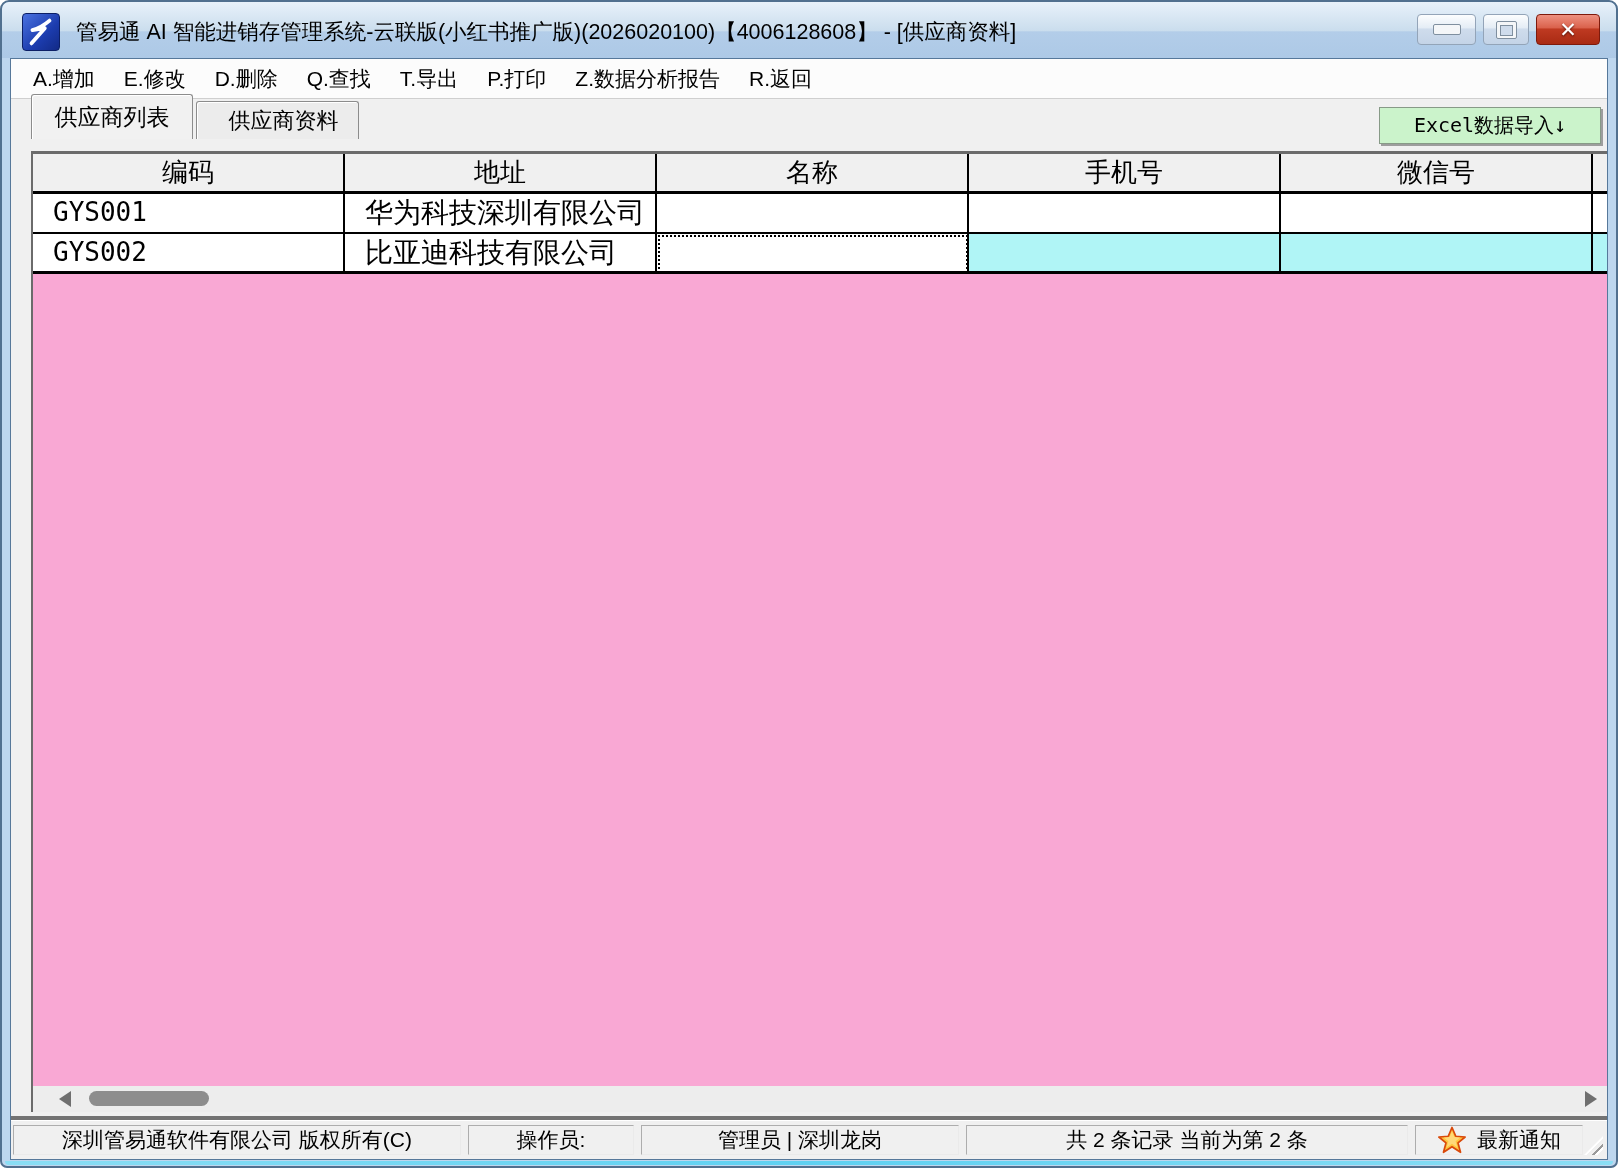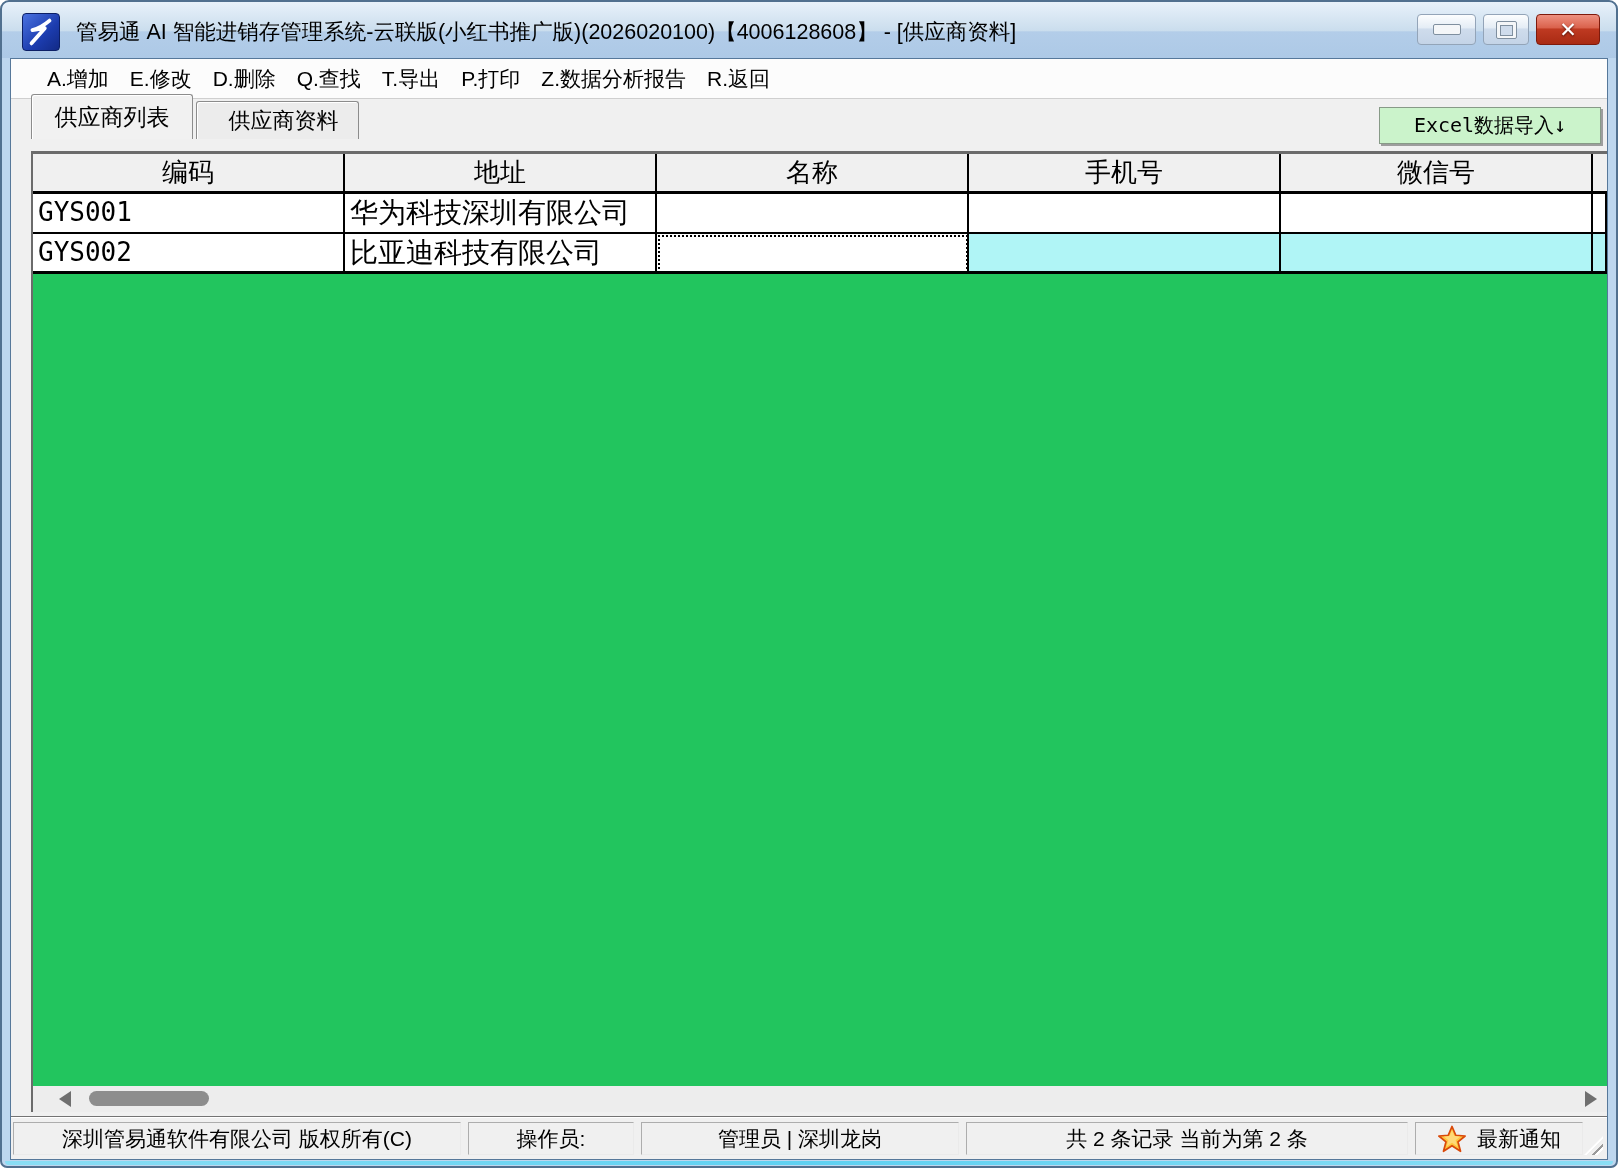--- a/index.html
+++ b/index.html
@@ -22,57 +22,57 @@
   .wbtn.min{width:59px}.wbtn.res{width:46px}
   .wbtn.close{width:64px;border-color:#7e1a0c;
     background:linear-gradient(#ee9181,#d9604a 46%,#bf3a22 47%,#a92a13);}
   .glyph-min{width:26px;height:9px;background:#f4f6f8;border:1px solid #7f8f9f;border-radius:2px;}
   .glyph-res{width:19px;height:16px;background:#f4f6f8;border:1px solid #7f8f9f;border-radius:2px;position:relative;}
   .glyph-res::after{content:"";position:absolute;inset:3px 3px 2px 3px;background:#cfdcec;border:1px solid #7f8f9f;}
   .glyph-close{color:#fff;font-size:21px;font-weight:700;text-shadow:0 1px 2px rgba(60,8,2,.85);line-height:1;}
   
   .client{position:absolute;left:8px;top:56px;width:1596px;height:1100px;background:#f0f0f0;border:1px solid #56789a;}
   .menubar{position:absolute;left:0;top:0;width:100%;height:40px;background:#fcfcfc;border-bottom:1px solid #cfcfcf;
-    display:flex;align-items:center;gap:21px;padding-left:36px;box-sizing:border-box;font-size:21px;}
+    display:flex;align-items:center;gap:29px;padding-left:22px;box-sizing:border-box;font-size:21px;}
   .menu-item{white-space:nowrap;cursor:default;}
   
   .tabstrip{position:absolute;left:0;top:41px;width:100%;height:51px;background:#f0f0f0;}
   .tab{position:absolute;bottom:12px;box-sizing:border-box;border:1px solid #8c8c8c;border-bottom:none;
     border-radius:3px 3px 0 0;display:flex;align-items:center;justify-content:center;background:#f1f1f1;
     box-shadow:inset 1px 1px 0 #fff;margin-top:34px;}
   .tab.active{left:20px;width:162px;height:45px;font-size:23px;}
   .tab.inactive{left:185px;width:163px;height:38px;font-size:22px;background:#ececec;padding-left:12px;}
   .excel-btn{position:absolute;left:1368px;top:7px;width:222px;height:37px;background:#cbf3cb;
     border:1px solid #879a87;box-shadow:2px 2px 0 rgba(90,90,90,.55);font-size:20px;
     display:flex;align-items:center;justify-content:center;box-sizing:border-box;
     font-family:"DejaVu Sans Mono","Liberation Mono",monospace;cursor:default;}
   
-  .gridpanel{position:absolute;left:20px;top:92px;width:1576px;height:935px;background:#22c55e;
+  .gridpanel{position:absolute;left:20px;top:92px;width:1576px;height:935px;background:#f9a8d4;
     border-top:3px solid #6b6b6b;border-left:2px solid #6b6b6b;box-sizing:border-box;overflow:hidden;}
   .grid{display:grid;grid-template-columns:312px 312px 312px 312px 312px 1fr;}
   .hcell{height:40px;line-height:37px;background:#f0f0f0;border-right:2px solid #000;border-bottom:3px solid #000;
     text-align:center;font-size:26px;box-sizing:border-box;white-space:nowrap;overflow:hidden;}
   .dcell{height:40px;line-height:37px;background:#fff;border-right:2px solid #000;border-bottom:2px solid #000;
-    font-size:28px;padding-left:5px;box-sizing:border-box;white-space:nowrap;overflow:hidden;}
+    font-size:28px;padding-left:20px;box-sizing:border-box;white-space:nowrap;overflow:hidden;}
   .row2 .dcell{border-bottom:3px solid #000;}
   .code{font-family:"DejaVu Sans Mono","Liberation Mono",monospace;font-size:26px;}
   .cyan{background:#b0f5f6;}
   .focuscell{outline:2px dotted #000;outline-offset:-3px;}
   .sliver{background:#f0f0f0;border-right:none;}
   
   .hscroll{position:absolute;left:20px;top:1027px;width:1576px;height:26px;background:#ededed;
     border-left:2px solid #6b6b6b;box-sizing:border-box;}
   .arrow-left{position:absolute;left:26px;top:5px;width:0;height:0;
     border-top:8px solid transparent;border-bottom:8px solid transparent;border-right:12px solid #6f6f6f;}
   .thumb{position:absolute;left:56px;top:5px;width:120px;height:15px;background:#8d8d8d;border-radius:8px;}
   .arrow-right{position:absolute;right:10px;top:5px;width:0;height:0;
     border-top:8px solid transparent;border-bottom:8px solid transparent;border-left:12px solid #6f6f6f;}
   
   .statusbar{position:absolute;left:0;top:1057px;width:100%;height:43px;background:#f0f0f0;
-    border-top:1px solid #737373;box-shadow:inset 0 1px 0 #fff;display:flex;gap:7px;
+    border-top:4px solid #737373;box-shadow:inset 0 1px 0 #fff;display:flex;gap:7px;
     padding:5px 24px 4px 2px;box-sizing:border-box;font-size:21px;}
   .spanel{border:1px solid #adadad;border-right-color:#eaeaea;border-bottom-color:#eaeaea;
     display:flex;align-items:center;justify-content:center;box-sizing:border-box;white-space:nowrap;}
   .sp1{width:448px}.sp2{width:166px}.sp3{width:318px}.sp4{width:442px}.sp5{flex:1;gap:10px;}
   .grip{position:absolute;right:4px;bottom:4px;width:19px;height:19px;
     background:repeating-linear-gradient(-45deg,transparent 0 4px,#fff 4px 6px,#9a9a9a 6px 8px);
     clip-path:polygon(100% 0,100% 100%,0 100%);}
 </style>
 </head>
 <body>

